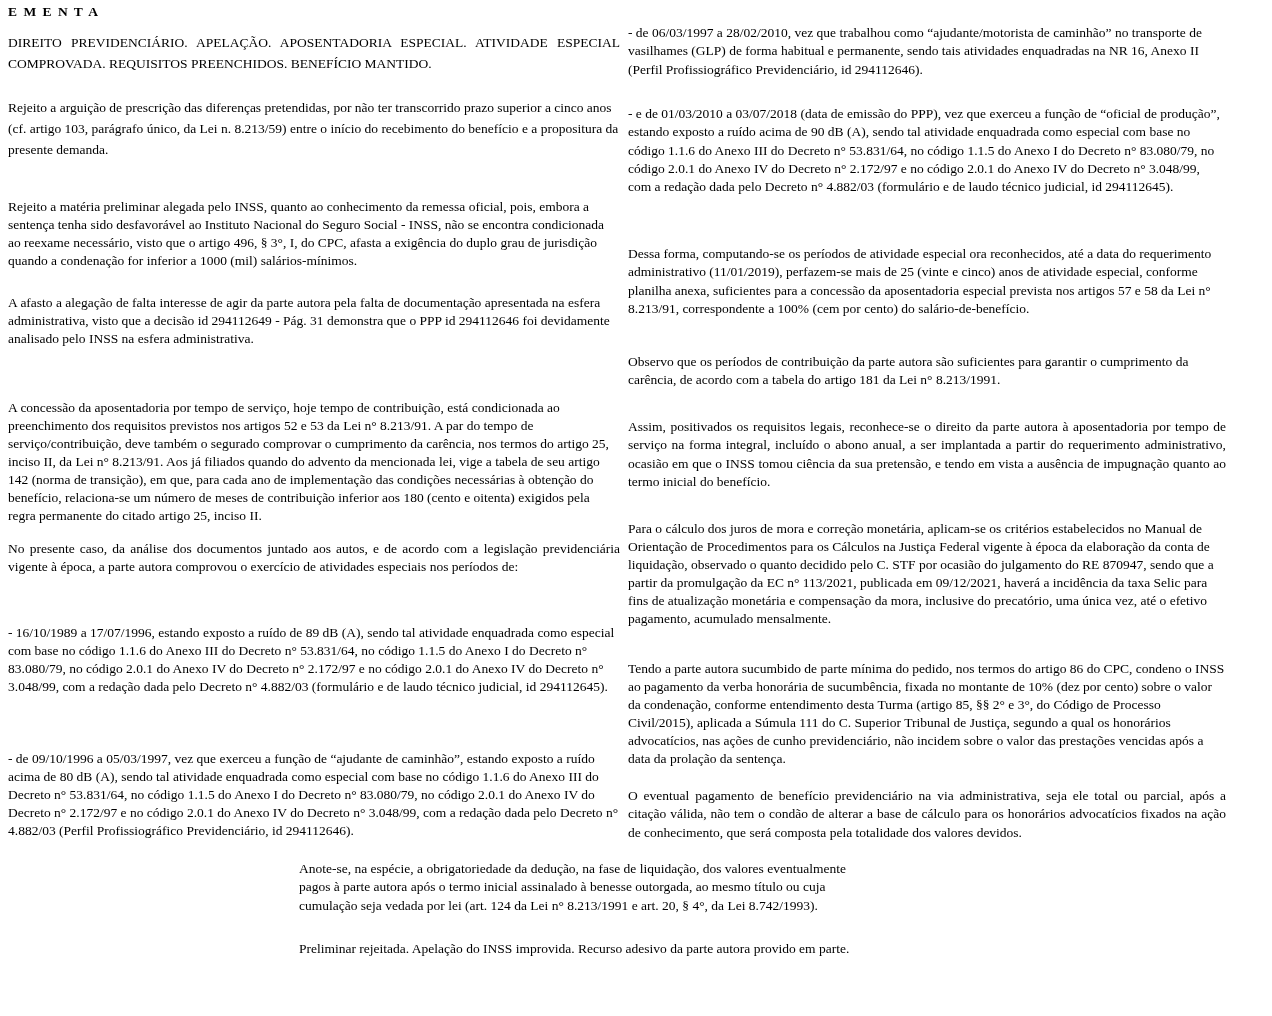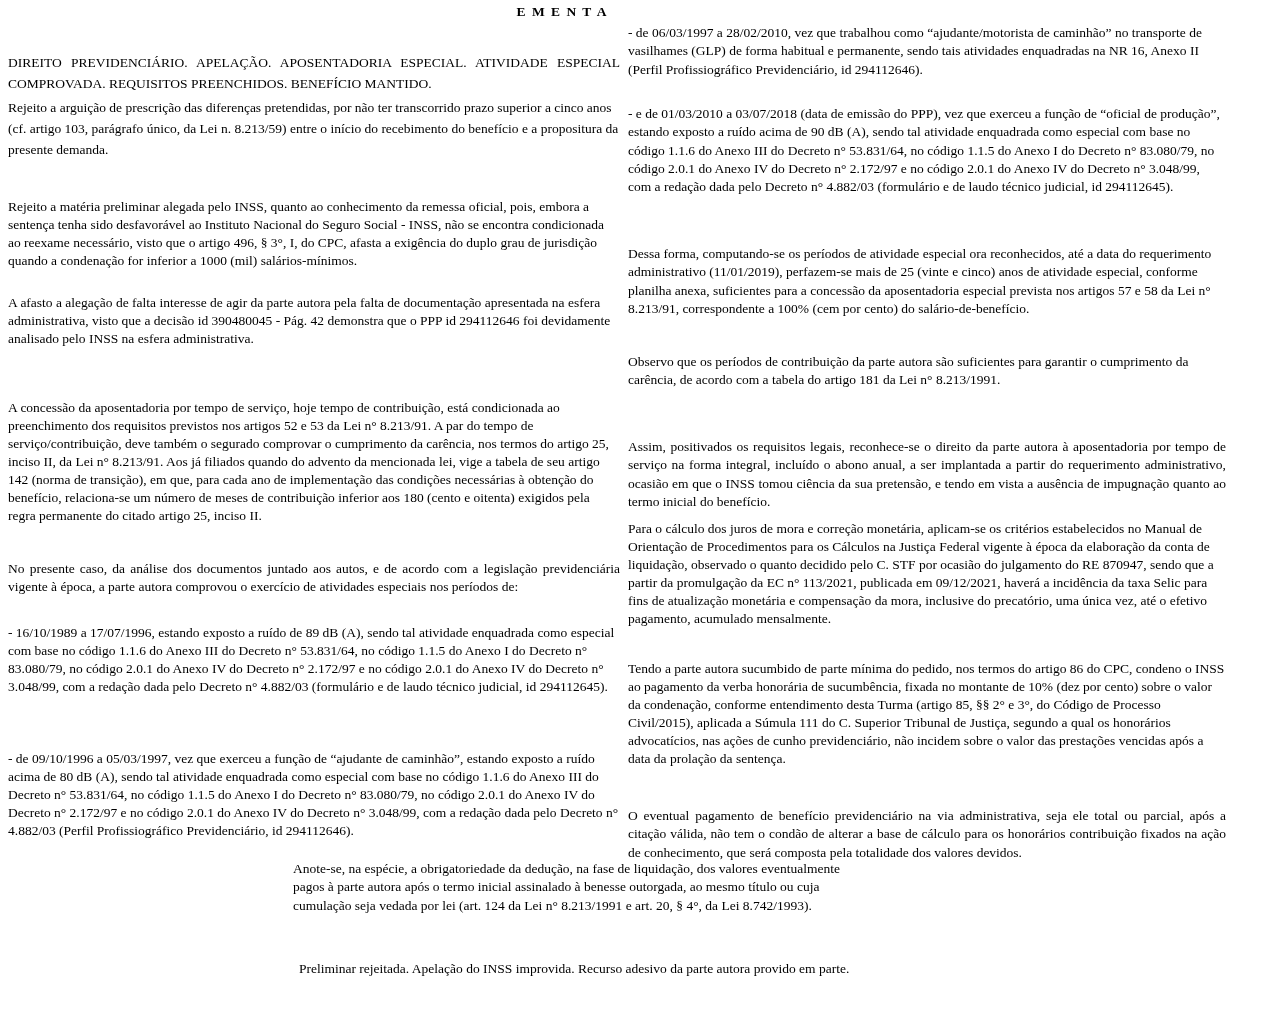--- a/index.html
+++ b/index.html
@@ -22,56 +22,56 @@
   .blk {
     position: absolute;
     margin: 0;
     font-size: 13.5px;
     color: #000000;
     white-space: normal;
   }
   .lh17 { line-height: 18px; }
   .lh18 { line-height: 18.35px; }
   .lh21 { line-height: 21px; }
-  .jst  { text-align: justify; margin-top: 20px; }
+  .jst  { text-align: justify; }
   .title {
     font-weight: bold;
-    text-align: right;
+    text-align: left;
     letter-spacing: 1.5px;
     line-height: 15px;
     font-size: 13.5px;
   }
 </style>
 </head>
 <body>
 
 <div class="page">
 
   <h1 class="blk title" style="top:4px; left:8px; width:600px;">E M E N T A</h1>
 
   <div>
     <p class="blk lh21 jst" style="top:32px;  left:8px; width:612px;">DIREITO PREVIDENCIÁRIO. APELAÇÃO. APOSENTADORIA ESPECIAL. ATIVIDADE ESPECIAL COMPROVADA. REQUISITOS PREENCHIDOS. BENEFÍCIO MANTIDO.</p>
     <p class="blk lh21" style="top:97px;  left:8px; width:612px;">Rejeito a arguição de prescrição das diferenças pretendidas, por não ter transcorrido prazo superior a cinco anos (cf. artigo 103, parágrafo único, da Lei n. 8.213/59) entre o início do recebimento do benefício e a propositura da presente demanda.</p>
     <p class="blk lh17" style="top:198px; left:8px; width:612px;">Rejeito a matéria preliminar alegada pelo INSS, quanto ao conhecimento da remessa oficial, pois, embora a sentença tenha sido desfavorável ao Instituto Nacional do Seguro Social - INSS, não se encontra condicionada ao reexame necessário, visto que o artigo 496, § 3°, I, do CPC, afasta a exigência do duplo grau de jurisdição quando a condenação for inferior a 1000 (mil) salários-mínimos.</p>
-    <p class="blk lh17" style="top:294px; left:8px; width:612px;">A afasto a alegação de falta interesse de agir da parte autora pela falta de documentação apresentada na esfera administrativa, visto que a decisão id 390480045 - Pág. 42 demonstra que o PPP id 294112646 foi devidamente analisado pelo INSS na esfera administrativa.</p>
+    <p class="blk lh17" style="top:294px; left:8px; width:612px;">A afasto a alegação de falta interesse de agir da parte autora pela falta de documentação apresentada na esfera administrativa, visto que a decisão id 294112649 - Pág. 31 demonstra que o PPP id 294112646 foi devidamente analisado pelo INSS na esfera administrativa.</p>
     <p class="blk lh17" style="top:399px; left:8px; width:612px;">A concessão da aposentadoria por tempo de serviço, hoje tempo de contribuição, está condicionada ao preenchimento dos requisitos previstos nos artigos 52 e 53 da Lei n° 8.213/91. A par do tempo de serviço/contribuição, deve também o segurado comprovar o cumprimento da carência, nos termos do artigo 25, inciso II, da Lei n° 8.213/91. Aos já filiados quando do advento da mencionada lei, vige a tabela de seu artigo 142 (norma de transição), em que, para cada ano de implementação das condições necessárias à obtenção do benefício, relaciona-se um número de meses de contribuição inferior aos 180 (cento e oitenta) exigidos pela regra permanente do citado artigo 25, inciso II.</p>
     <p class="blk lh18 jst" style="top:540px; left:8px; width:612px;">No presente caso, da análise dos documentos juntado aos autos, e de acordo com a legislação previdenciária vigente à época, a parte autora comprovou o exercício de atividades especiais nos períodos de:</p>
     <p class="blk lh17" style="top:624px; left:8px; width:612px;">- 16/10/1989 a 17/07/1996, estando exposto a ruído de 89 dB (A), sendo tal atividade enquadrada como especial com base no código 1.1.6 do Anexo III do Decreto n° 53.831/64, no código 1.1.5 do Anexo I do Decreto n° 83.080/79, no código 2.0.1 do Anexo IV do Decreto n° 2.172/97 e no código 2.0.1 do Anexo IV do Decreto n° 3.048/99, com a redação dada pelo Decreto n° 4.882/03 (formulário e de laudo técnico judicial, id 294112645).</p>
     <p class="blk lh17" style="top:750px; left:8px; width:612px;">- de 09/10/1996 a 05/03/1997, vez que exerceu a função de “ajudante de caminhão”, estando exposto a ruído acima de 80 dB (A), sendo tal atividade enquadrada como especial com base no código 1.1.6 do Anexo III do Decreto n° 53.831/64, no código 1.1.5 do Anexo I do Decreto n° 83.080/79, no código 2.0.1 do Anexo IV do Decreto n° 2.172/97 e no código 2.0.1 do Anexo IV do Decreto n° 3.048/99, com a redação dada pelo Decreto n° 4.882/03 (Perfil Profissiográfico Previdenciário, id 294112646).</p>
   </div>
 
   <div>
     <p class="blk lh18" style="top:24px;  left:628px; width:598px;">- de 06/03/1997 a 28/02/2010, vez que trabalhou como “ajudante/motorista de caminhão” no transporte de vasilhames (GLP) de forma habitual e permanente, sendo tais atividades enquadradas na NR 16, Anexo II (Perfil Profissiográfico Previdenciário, id 294112646).</p>
     <p class="blk lh18" style="top:105px; left:628px; width:598px;">- e de 01/03/2010 a 03/07/2018 (data de emissão do PPP), vez que exerceu a função de “oficial de produção”, estando exposto a ruído acima de 90 dB (A), sendo tal atividade enquadrada como especial com base no código 1.1.6 do Anexo III do Decreto n° 53.831/64, no código 1.1.5 do Anexo I do Decreto n° 83.080/79, no código 2.0.1 do Anexo IV do Decreto n° 2.172/97 e no código 2.0.1 do Anexo IV do Decreto n° 3.048/99, com a redação dada pelo Decreto n° 4.882/03 (formulário e de laudo técnico judicial, id 294112645).</p>
     <p class="blk lh18" style="top:245px; left:628px; width:598px;">Dessa forma, computando-se os períodos de atividade especial ora reconhecidos, até a data do requerimento administrativo (11/01/2019), perfazem-se mais de 25 (vinte e cinco) anos de atividade especial, conforme planilha anexa, suficientes para a concessão da aposentadoria especial prevista nos artigos 57 e 58 da Lei n° 8.213/91, correspondente a 100% (cem por cento) do salário-de-benefício.</p>
     <p class="blk lh18" style="top:353px; left:628px; width:598px;">Observo que os períodos de contribuição da parte autora são suficientes para garantir o cumprimento da carência, de acordo com a tabela do artigo 181 da Lei n° 8.213/1991.</p>
     <p class="blk lh18 jst" style="top:418px; left:628px; width:598px;">Assim, positivados os requisitos legais, reconhece-se o direito da parte autora à aposentadoria por tempo de serviço na forma integral, incluído o abono anual, a ser implantada a partir do requerimento administrativo, ocasião em que o INSS tomou ciência da sua pretensão, e tendo em vista a ausência de impugnação quanto ao termo inicial do benefício.</p>
     <p class="blk lh17" style="top:520px; left:628px; width:598px;">Para o cálculo dos juros de mora e correção monetária, aplicam-se os critérios estabelecidos no Manual de Orientação de Procedimentos para os Cálculos na Justiça Federal vigente à época da elaboração da conta de liquidação, observado o quanto decidido pelo C. STF por ocasião do julgamento do RE 870947, sendo que a partir da promulgação da EC n° 113/2021, publicada em 09/12/2021, haverá a incidência da taxa Selic para fins de atualização monetária e compensação da mora, inclusive do precatório, uma única vez, até o efetivo pagamento, acumulado mensalmente.</p>
     <p class="blk lh17" style="top:660px; left:628px; width:598px;">Tendo a parte autora sucumbido de parte mínima do pedido, nos termos do artigo 86 do CPC, condeno o INSS ao pagamento da verba honorária de sucumbência, fixada no montante de 10% (dez por cento) sobre o valor da condenação, conforme entendimento desta Turma (artigo 85, §§ 2° e 3°, do Código de Processo Civil/2015), aplicada a Súmula 111 do C. Superior Tribunal de Justiça, segundo a qual os honorários advocatícios, nas ações de cunho previdenciário, não incidem sobre o valor das prestações vencidas após a data da prolação da sentença.</p>
-    <p class="blk lh18 jst" style="top:787px; left:628px; width:598px;">O eventual pagamento de benefício previdenciário na via administrativa, seja ele total ou parcial, após a citação válida, não tem o condão de alterar a base de cálculo para os honorários contribuição fixados na ação de conhecimento, que será composta pela totalidade dos valores devidos.</p>
+    <p class="blk lh18 jst" style="top:787px; left:628px; width:598px;">O eventual pagamento de benefício previdenciário na via administrativa, seja ele total ou parcial, após a citação válida, não tem o condão de alterar a base de cálculo para os honorários advocatícios fixados na ação de conhecimento, que será composta pela totalidade dos valores devidos.</p>
   </div>
 
   <div>
-    <p class="blk lh18" style="top:860px; left:293px; width:577px;">Anote-se, na espécie, a obrigatoriedade da dedução, na fase de liquidação, dos valores eventualmente pagos à parte autora após o termo inicial assinalado à benesse outorgada, ao mesmo título ou cuja cumulação seja vedada por lei (art. 124 da Lei n° 8.213/1991 e art. 20, § 4°, da Lei 8.742/1993).</p>
+    <p class="blk lh18" style="top:860px; left:299px; width:577px;">Anote-se, na espécie, a obrigatoriedade da dedução, na fase de liquidação, dos valores eventualmente pagos à parte autora após o termo inicial assinalado à benesse outorgada, ao mesmo título ou cuja cumulação seja vedada por lei (art. 124 da Lei n° 8.213/1991 e art. 20, § 4°, da Lei 8.742/1993).</p>
     <p class="blk lh18 jst" style="top:940px; left:299px; width:577px;">Preliminar rejeitada. Apelação do INSS improvida. Recurso adesivo da parte autora provido em parte.</p>
   </div>
 
 </div>
 
 </body></html>

